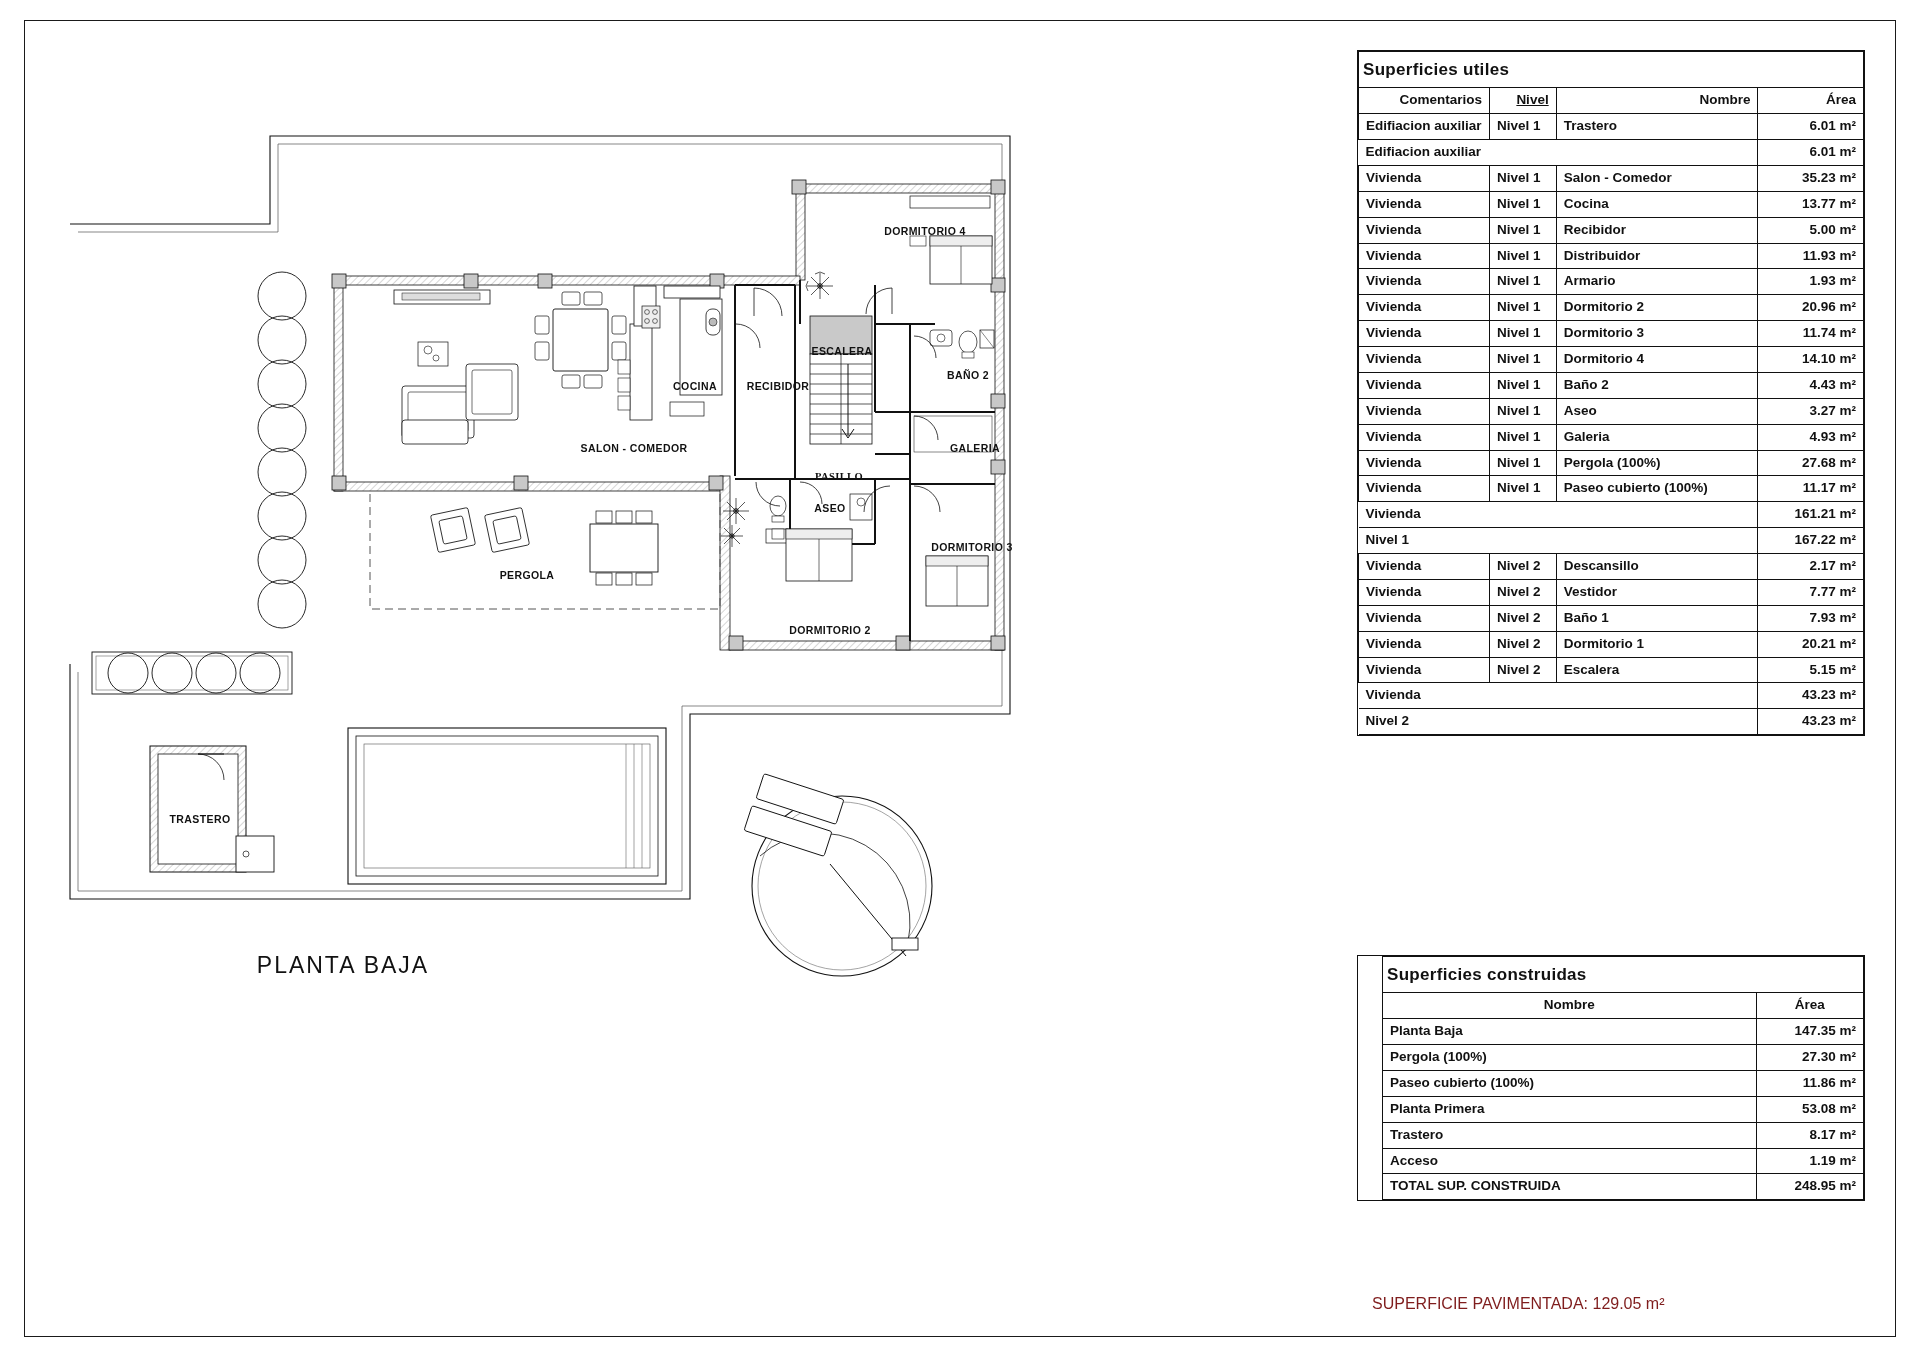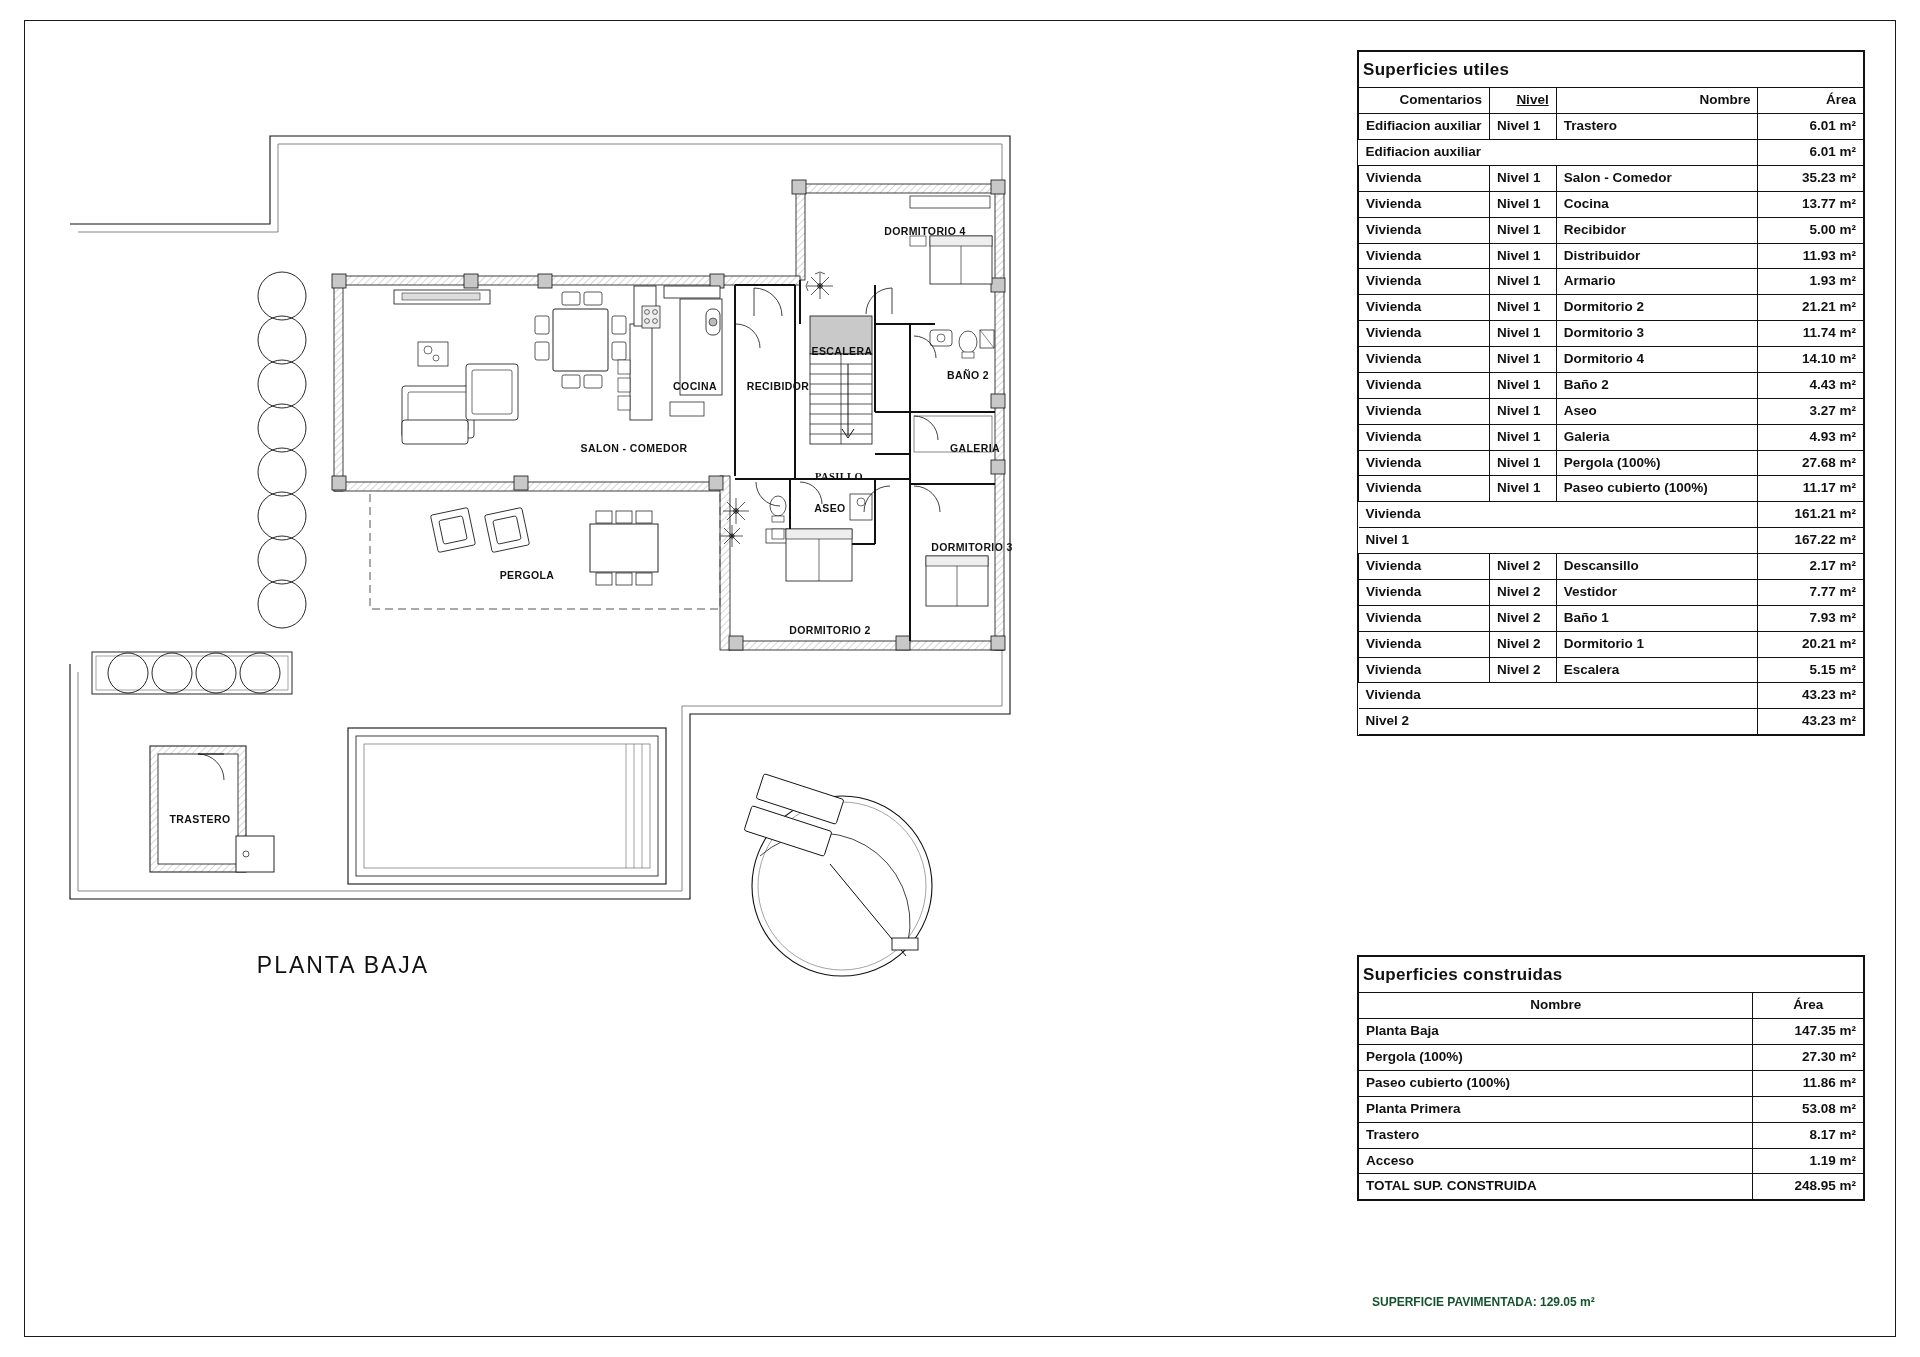--- a/index.html
+++ b/index.html
@@ -94,24 +94,23 @@
     text-align: right;
   }
   table.sup tr.subtotal td {
     border-left: none;
   }
   table.sup tr.subtotal td.area {
     border-left: 1px solid #111;
   }
   .pav-note {
     position: absolute;
-    font-size: 12px;
-    color: #14532d;
+    font-size: 16px;
+    color: #7f1d1d;
     white-space: nowrap;
-    font-weight: bold;
   }
   .sup2 td { font-size: 13.5px; }
 </style>
 </head>
 <body>
 
 <div id="sheet">
   <div class="sheet-border"></div>
 
   <div id="plan">
@@ -435,21 +434,21 @@
         <tr>
           <td>Vivienda</td>
           <td>Nivel 1</td>
           <td>Armario</td>
           <td class="area">1.93 m²</td>
         </tr>
         <tr>
           <td>Vivienda</td>
           <td>Nivel 1</td>
           <td>Dormitorio 2</td>
-          <td class="area">21.21 m²</td>
+          <td class="area">20.96 m²</td>
         </tr>
         <tr>
           <td>Vivienda</td>
           <td>Nivel 1</td>
           <td>Dormitorio 3</td>
           <td class="area">11.74 m²</td>
         </tr>
         <tr>
           <td>Vivienda</td>
           <td>Nivel 1</td>
@@ -532,21 +531,21 @@
           <td class="area">43.23 m²</td>
         </tr>
         <tr class="subtotal">
           <td colspan="3">Nivel 2</td>
           <td class="area">43.23 m²</td>
         </tr>
       </tbody>
     </table>
   </div>
 
-  <div class="table-block" style="left:1357px; top:955px; width:508px;">
+  <div class="table-block" style="left:1357px; top:955px; width:508px;padding-left:24px;">
     <table class="sup sup2">
       <tbody>
         <tr class="title-row">
           <td colspan="2">Superficies construidas</td>
         </tr>
         <tr class="head-row">
           <td style="width:374px; text-align:center;">Nombre</td>
           <td class="area" style="width:94px; text-align:center;">Área</td>
         </tr>
         <tr>

